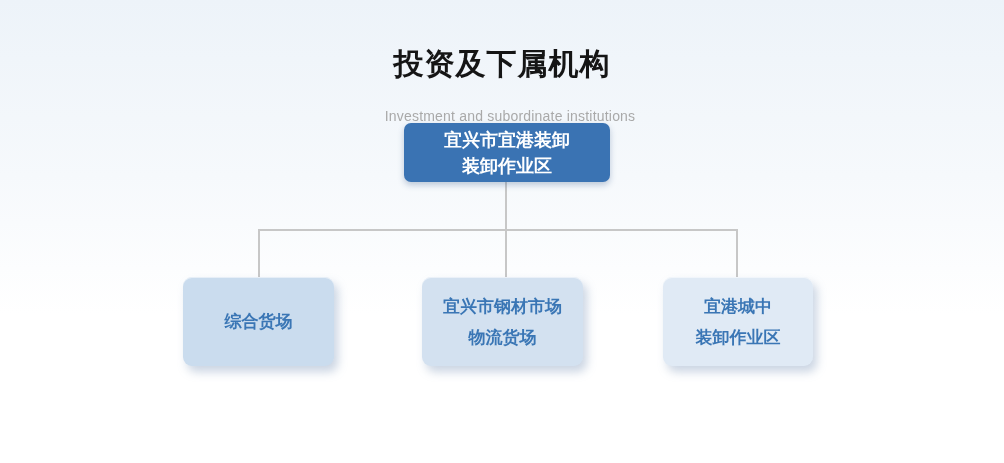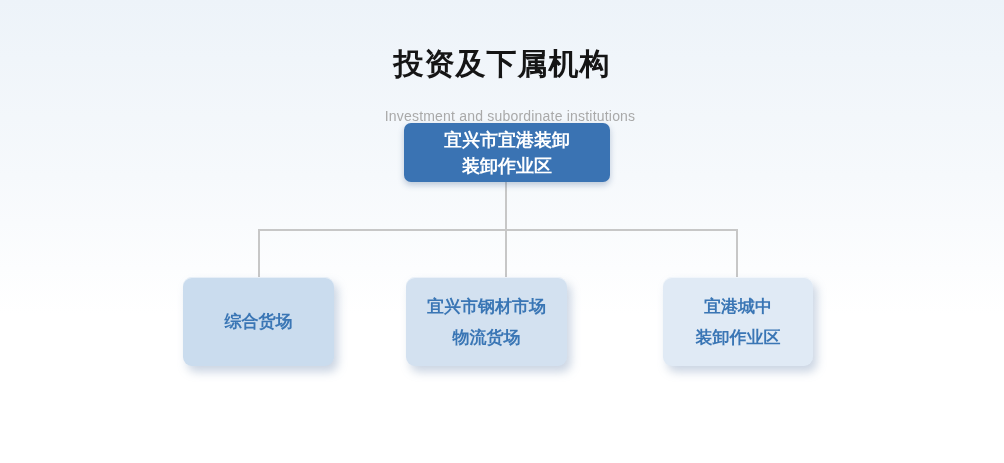--- a/index.html
+++ b/index.html
@@ -61,21 +61,21 @@
   .node-child {
     top: 277px;
     height: 89px;
     border-radius: 9px;
     font-size: 17px;
     line-height: 31px;
     box-shadow: 4px 6px 10px rgba(125, 150, 185, 0.40), inset 0 1px 0 rgba(255,255,255,0.55);
     z-index: 2;
   }
   .node-child-1 { left: 183px; width: 151px; }
-  .node-child-2 { left: 406px; width: 161px; }
+  .node-child-2 { left: 422px; width: 161px; }
   .node-child-3 { left: 663px; width: 150px; }
   .connector {
     position: absolute;
     z-index: 1;
   }
   .conn-v-mid   { left: 505px; top: 182px; width: 2px; height: 95px; }
   .conn-h       { left: 259px; top: 229px; width: 479px; height: 2px; }
   .conn-v-left  { left: 258px; top: 229px; width: 2px; height: 48px; }
   .conn-v-right { left: 736px; top: 229px; width: 2px; height: 48px; }
 </style>

